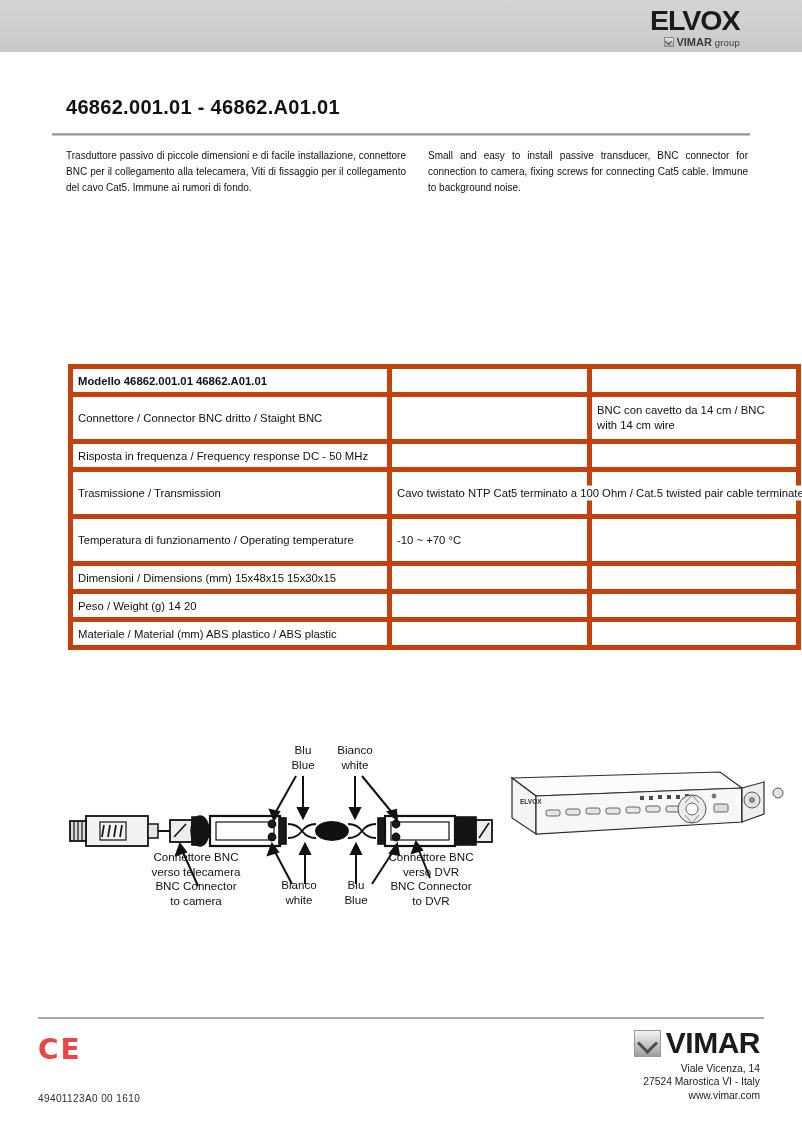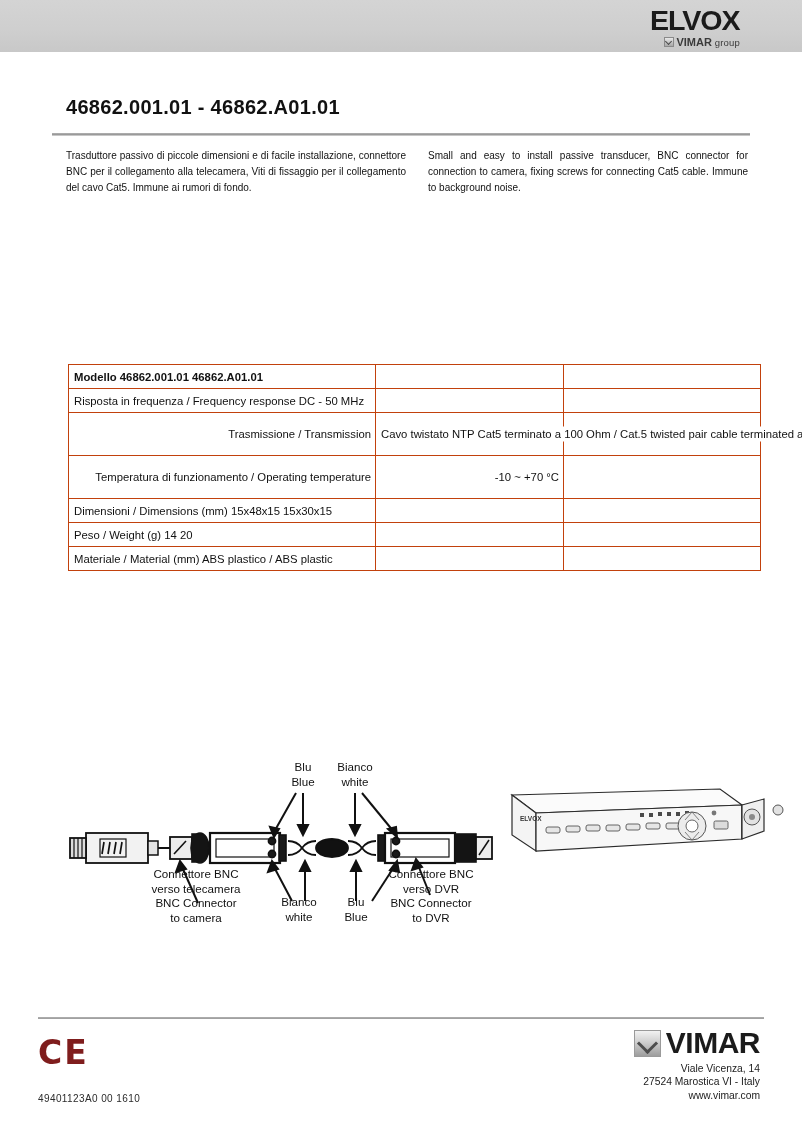--- a/index.html
+++ b/index.html
@@ -55,48 +55,48 @@
   }
   .desc.it{left:66px;width:340px;}
   .desc.en{left:428px;width:320px;}
 
   
   .spec-table{
     position:absolute;left:68px;top:364px;width:662px;
     border-collapse:collapse;table-layout:fixed;
   }
   .spec-table td{
-    border:1px solid #c2410c;font-size:11.3px;color:#111;
-    padding:2px 4px 2px 5px;vertical-align:middle;height:19px;
-    line-height:15px;overflow:visible;white-space:nowrap;text-align:right;
+    border:5px solid #c2410c;font-size:11.3px;color:#111;
+    padding:2px 12px 2px 5px;vertical-align:middle;height:19px;
+    line-height:15px;overflow:visible;white-space:nowrap;
   }
   .spec-table td.c1{width:297px;}
   .spec-table td.c2{width:178px;}
   .spec-table td.c3{width:187px;}
   .spec-table td.bold{font-weight:bold;}
   .spec-table td.tall{height:38px;}
   .spec-table td.two-line{white-space:normal;}
   .spec-table td .spill{
     position:absolute;white-space:nowrap;left:5px;top:50%;
     transform:translateY(-50%);z-index:5;background:#fff;padding-right:2px;
   }
   .spec-table td.host{position:relative;}
 
   
-  .diagram{position:absolute;left:0;top:755px;width:802px;height:200px;}
+  .diagram{position:absolute;left:0;top:738px;width:802px;height:200px;}
   .dlabel{position:absolute;font-size:11.6px;line-height:14.6px;text-align:center;color:#111;}
 
   
   .rule-foot{
     position:absolute;left:38px;top:1017px;width:726px;height:2px;
     background:linear-gradient(to bottom,#b0b0b0,#9c9c9c);
   }
   .ce{
     position:absolute;left:38px;top:1033px;
-    font-size:33px;font-weight:bold;color:#7f1d1d;letter-spacing:2px;
+    font-size:28px;font-weight:bold;color:#ef4444;letter-spacing:2px;
     font-family:"DejaVu Sans",sans-serif;
   }
   .doccode{
     position:absolute;left:38px;top:1093px;font-size:10px;color:#2b2b2b;
     letter-spacing:.4px;
   }
   .vimar-foot{position:absolute;right:42px;top:1028px;text-align:right;}
   .vf-row{display:flex;align-items:center;justify-content:flex-end;}
   .vf-sq{
     width:25px;height:25px;margin-right:5px;position:relative;
@@ -132,20 +132,27 @@
   <div class="desc en">Small and easy to install passive transducer, BNC connector for connection to camera, fixing screws for connecting Cat5 cable. Immune to background noise.</div>
 
   <table class="spec-table">
     <tbody>
       <tr>
         <td class="c1 bold host">
             <span class="spill">Modello 46862.001.01 46862.A01.01</span>
           </td>
         <td class="c2"></td>
         <td class="c3"></td>
+      </tr>
+      <tr>
+        <td class="c1 tall host">
+            <span class="spill">Connettore / Connector BNC dritto / Staight BNC</span>
+          </td>
+        <td class="c2 tall"></td>
+        <td class="c3 tall two-line">BNC con cavetto da 14 cm / BNC with 14 cm wire</td>
       </tr>
       <tr>
         <td class="c1 host">
             <span class="spill">Risposta in frequenza / Frequency response DC - 50 MHz</span>
           </td>
         <td class="c2"></td>
         <td class="c3"></td>
       </tr>
       <tr>
         <td class="c1 tall">Trasmissione / Transmission</td>

